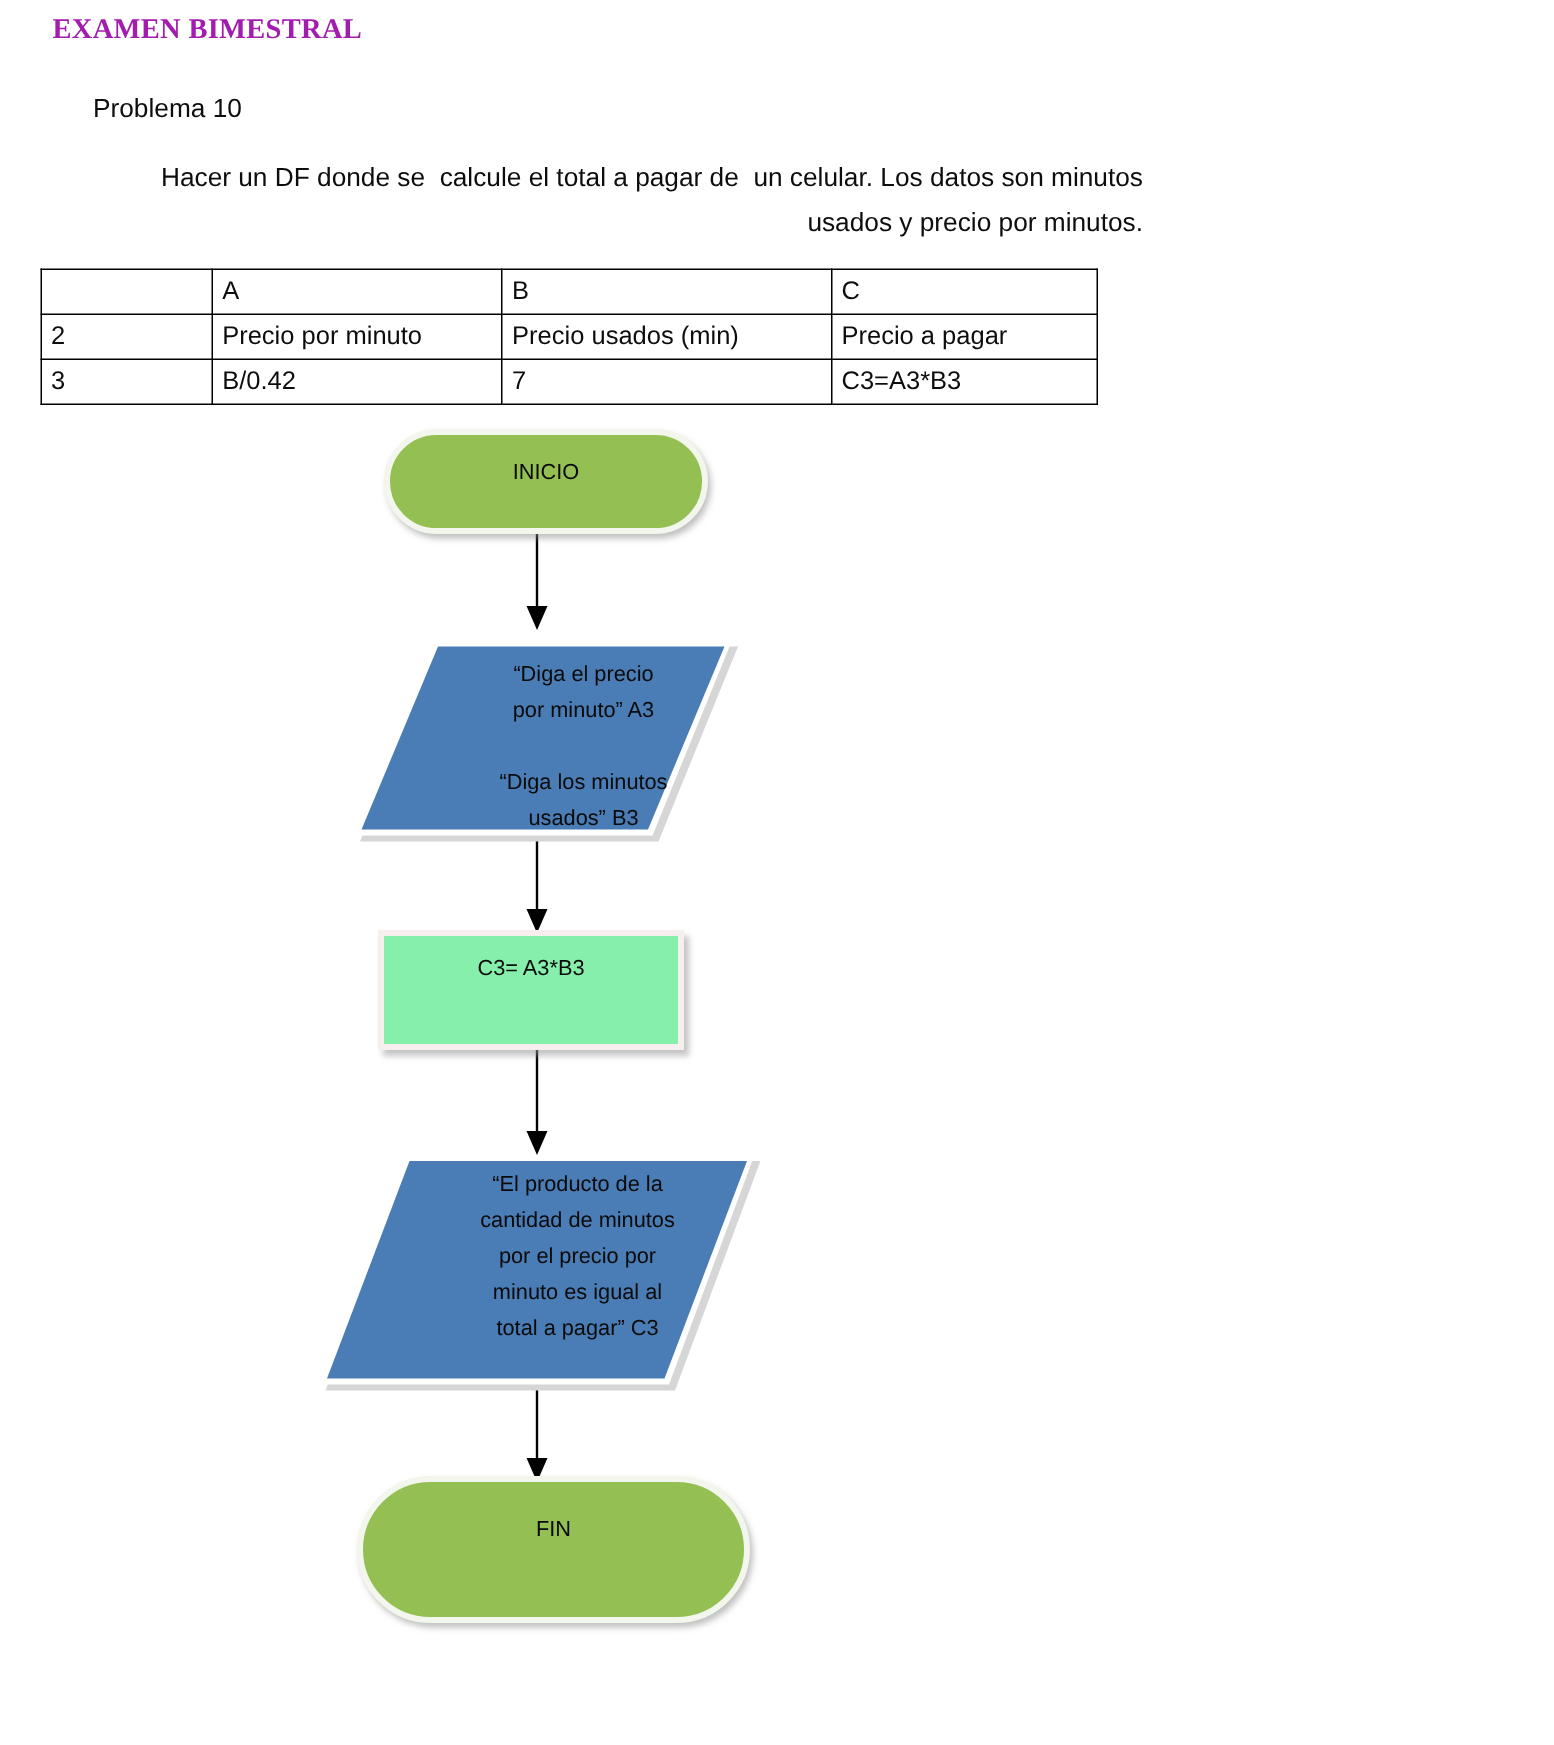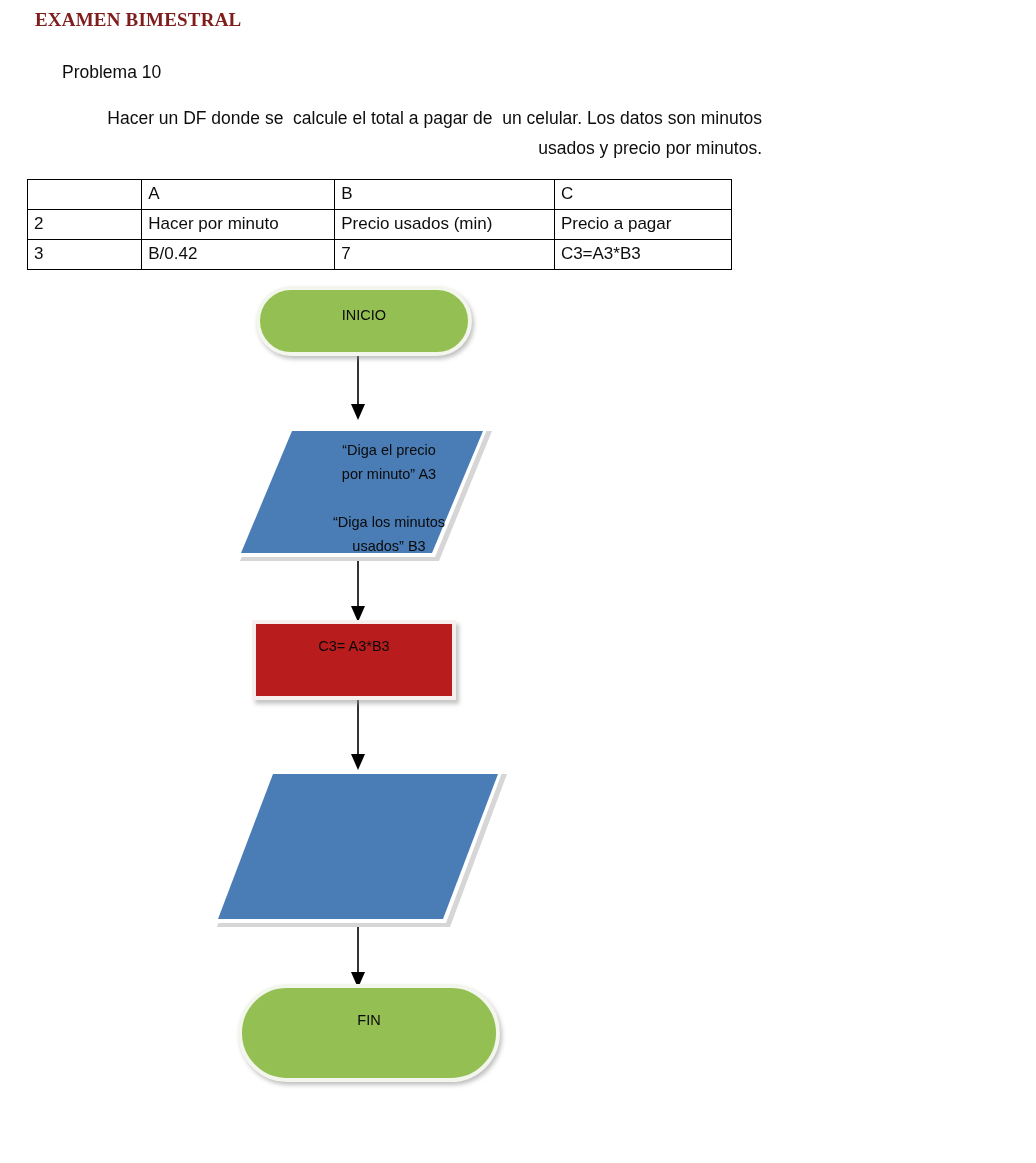--- a/index.html
+++ b/index.html
@@ -20,21 +20,21 @@
   
   .doc-title {
     position: absolute;
     left: 35px;
     top: 9px;
     font-family: "Liberation Serif", serif;
     font-size: 19px;
     font-weight: bold;
     font-variant: small-caps;
     letter-spacing: 0.2px;
-    color: #7f1d1d;
+    color: #a21caf;
     white-space: nowrap;
   }
   .para {
     position: absolute;
     font-size: 17.5px;
     line-height: 30px;
     color: #0d0d0d;
     white-space: pre-wrap;
     margin-left: 27px;
   }
@@ -91,21 +91,21 @@
   .terminator {
     background: #94bf52;
     border: 4px solid #f2f6ec;
     box-shadow: 2px 3px 4px rgba(140,140,140,0.55);
   }
   .terminator.start { border-radius: 36px; }
   .terminator.end   { border-radius: 50px; }
 
   
   .process {
-    background: #b91c1c;
+    background: #86efac;
     border: 4px solid #f7eeee;
     box-shadow: 3px 4px 4px rgba(150,150,150,0.55);
   }
 
   
   .io-wrap { position: absolute; }
   .io-shape {
     position: absolute;
     left: 0; top: 0;
     width: 100%; height: 100%;
@@ -134,21 +134,21 @@
 <table class="data-table">
   <tbody>
     <tr>
       <td class="col-idx"></td>
       <td class="col-a">A</td>
       <td class="col-b">B</td>
       <td class="col-c">C</td>
     </tr>
     <tr>
       <td>2</td>
-      <td>Hacer por minuto</td>
+      <td>Precio por minuto</td>
       <td>Precio usados (min)</td>
       <td>Precio a pagar</td>
     </tr>
     <tr>
       <td>3</td>
       <td>B/0.42</td>
       <td>7</td>
       <td>C3=A3*B3</td>
     </tr>
   </tbody>
@@ -196,19 +196,24 @@
   <div class="node process" style="left:248px; top:620px; width:204px; height:80px;">
     <div class="node-label" style="top:12px;">C3= A3*B3</div>
   </div>
 
   <div class="io-wrap" style="left:204px; top:766px; width:300px; height:164px;">
     <svg class="io-shape" viewBox="0 0 300 164" preserveAspectRatio="none">
       <polygon points="62,4 295,4 238,157 5,157" fill="#d6d6d6" transform="translate(4,4)"></polygon>
       <polygon points="62,4 295,4 238,157 5,157" fill="#ffffff"></polygon>
       <polygon points="65,8 290,8 235,153 10,153" fill="#4a7cb5"></polygon>
     </svg>
+    <div class="io-text" style="left:72px; top:12px; width:210px;">“El producto de la
+cantidad de minutos
+por el precio por
+minuto es igual al
+total a pagar”  C3</div>
   </div>
 
   <div class="node terminator end" style="left:234px; top:984px; width:262px; height:98px;">
     <div class="node-label" style="top:22px;">FIN</div>
   </div>
 
 </div>
 
 </body></html>

